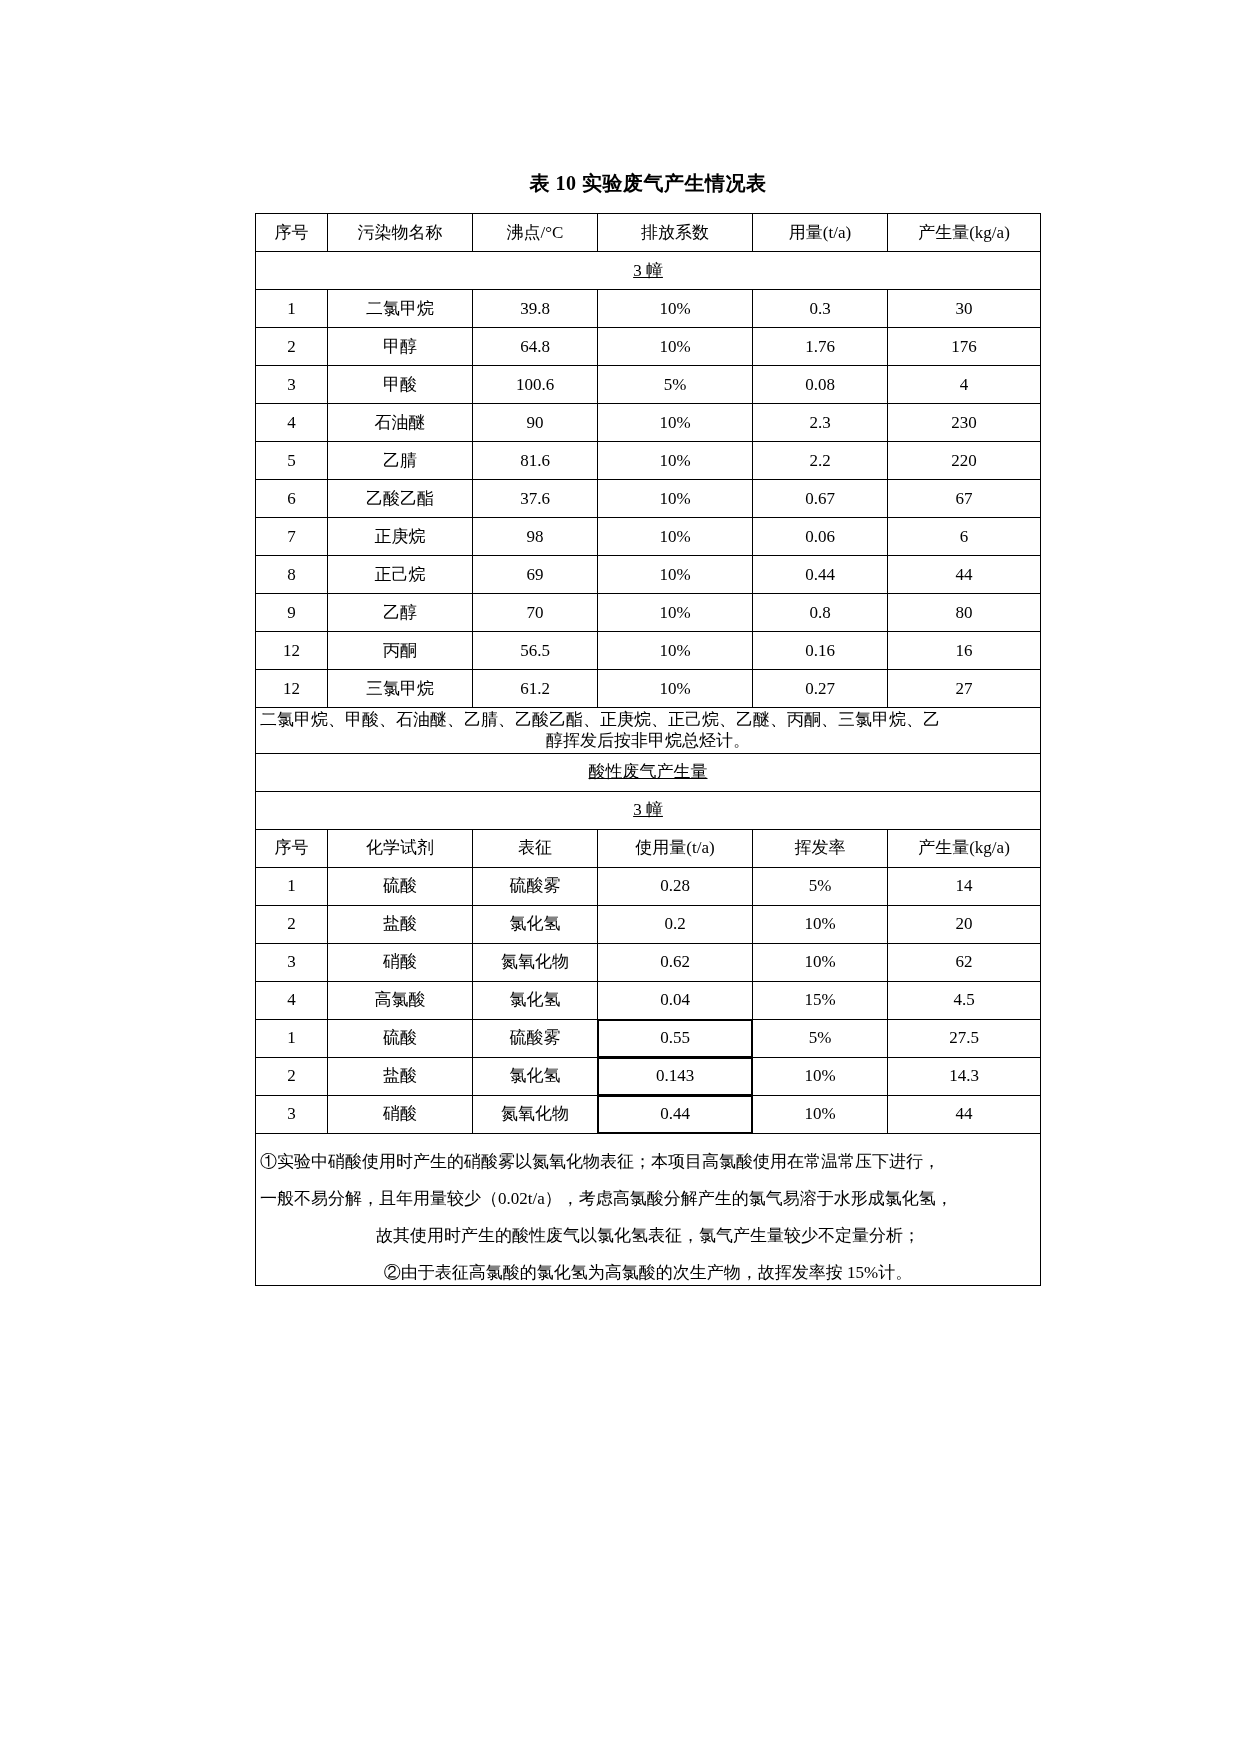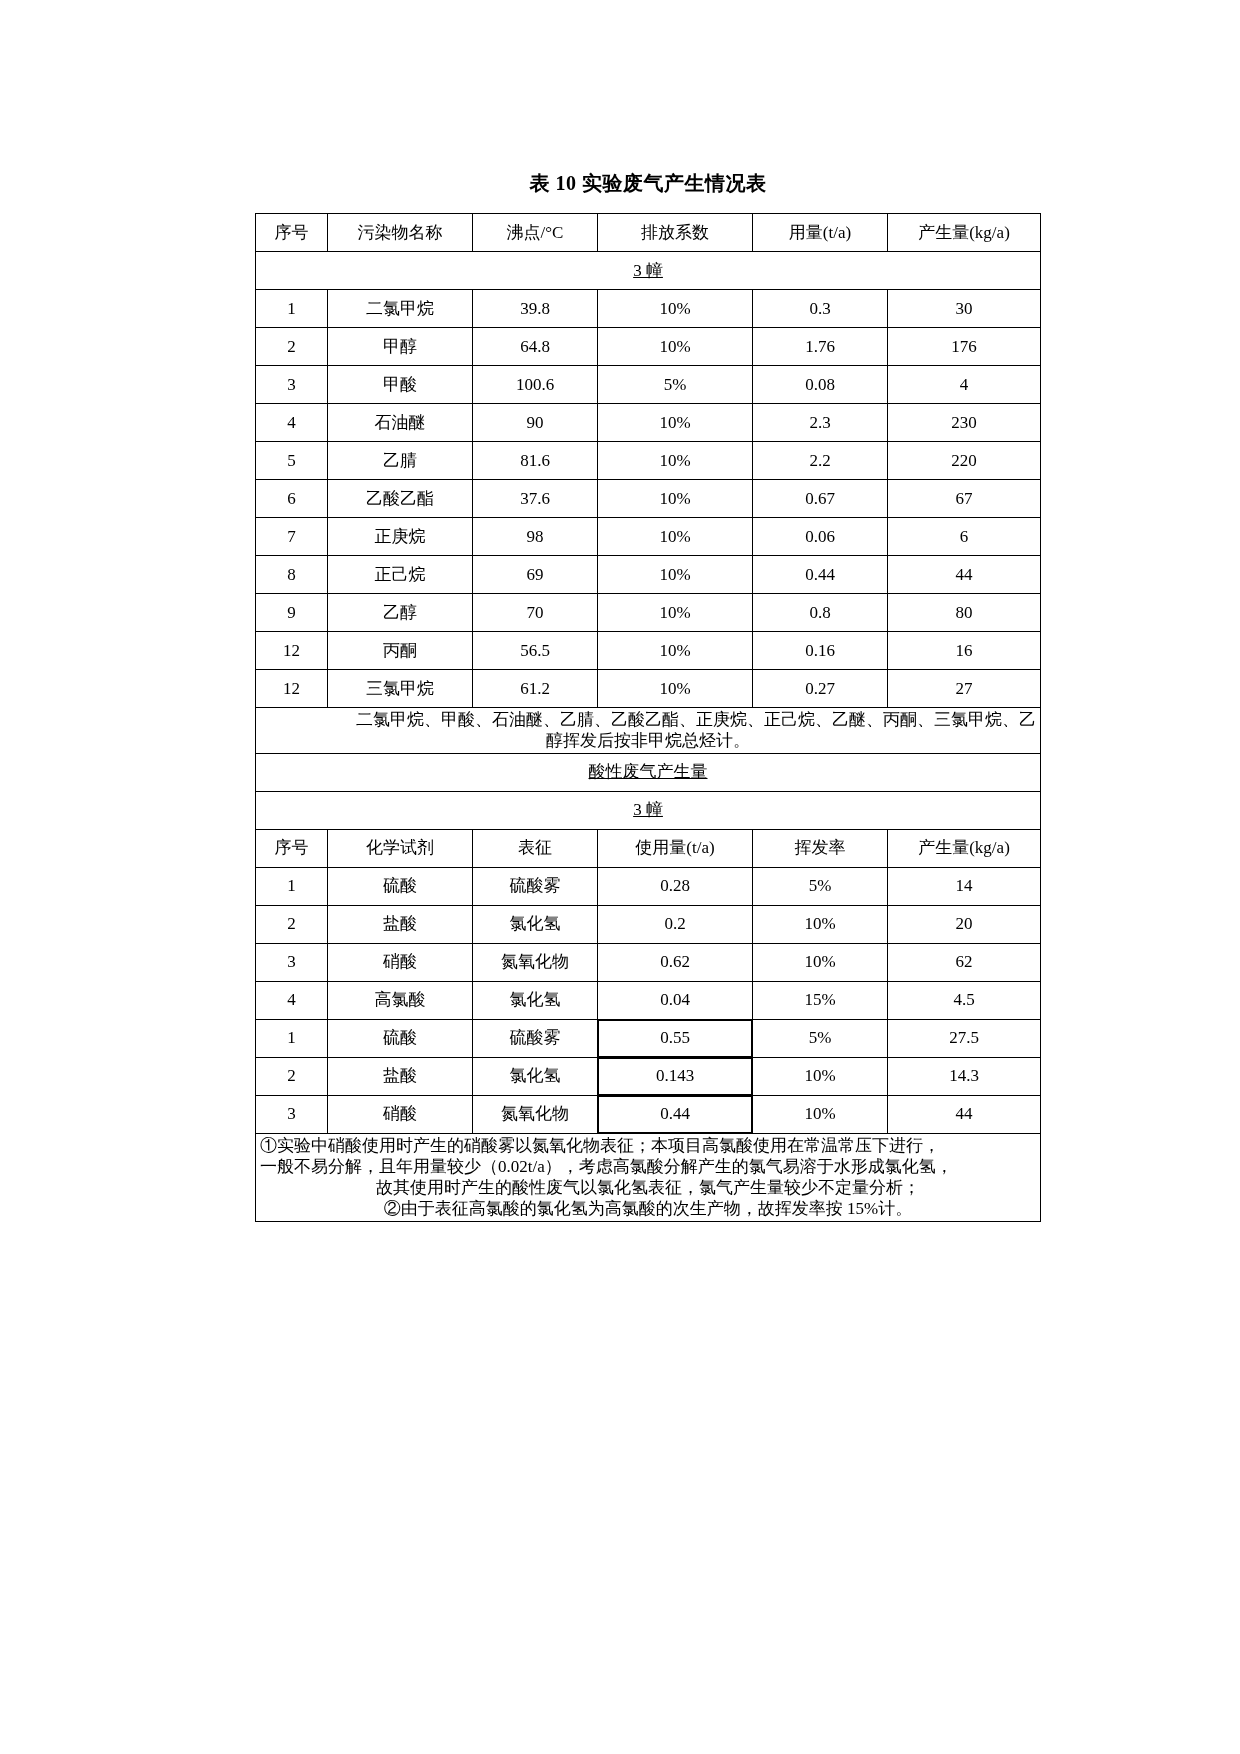--- a/index.html
+++ b/index.html
@@ -51,29 +51,29 @@
   .col6 { width: 153px; }
 
   td.note {
     text-align: center;
     font-size: 17px;
     line-height: 1.55;
     padding: 5px 10px;
     height: auto;
   }
   td.note .ln { display: block; }
-  td.note .ln.first { text-align: right; text-indent: 0; }
+  td.note .ln.first { text-align: left; text-indent: 0; }
   td.footnote {
     text-align: center;
     font-size: 16.5px;
     line-height: 1.65;
     padding: 6px 12px 8px 12px;
     height: auto;
   }
-  td.footnote .fl { display: block; }
+  td.footnote .fl { display: block; margin-top: 16px; }
   td.footnote .fl.a { text-align: left; }
   .section { font-size: 17px; text-decoration: underline; }
   .thick-box {
     box-shadow: inset 0 0 0 1px #000;
   }
 </style>
 </head>
 <body>
 
 <div class="page">

